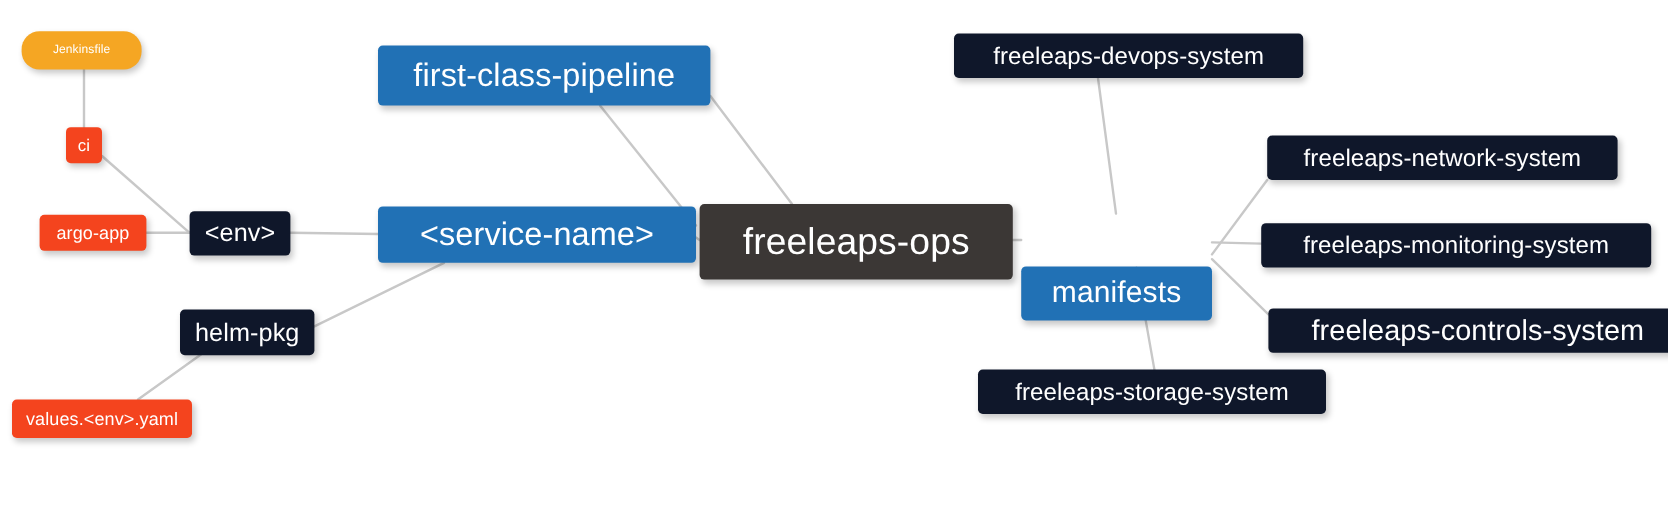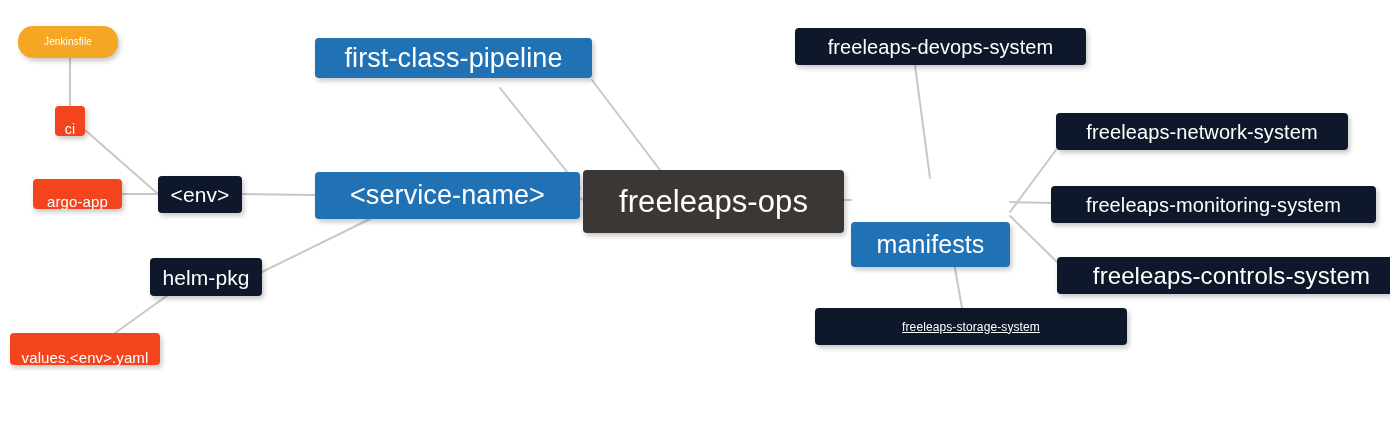--- a/index.html
+++ b/index.html
@@ -36,21 +36,21 @@
     border-radius: 4px;
     color: #ffffff;
     white-space: nowrap;
     line-height: 1;
     letter-spacing: 0.1px;
     box-shadow: 2px 3px 5px rgba(0,0,0,0.22);
     padding: 0 10px;
     text-rendering: optimizeLegibility;
   }
   .n-orange  { background: #f5a623; }
-  .n-red     { background: #f4441e; align-items: flex-end; }
+  .n-red     { background: #f4441e; }
   .n-green   { background: #0f172a; }
   .n-blue    { background: #2171b5; }
   .n-dark    { background: #3b3735; }
 </style>
 </head>
 <body>
 
 <div id="canvas">
   <svg id="edges" width="1390" height="421" viewBox="0 0 1390 421" aria-hidden="true">
       <line x1="70" y1="58" x2="70" y2="106" stroke="#c8c8c8" stroke-width="2" stroke-linecap="round"></line>
@@ -81,21 +81,21 @@
       </div>
       <div class="node n-green" style="left: 158px; top: 176px; width: 84px; height: 37px; font-size: 21px;">
         <span>&lt;env&gt;</span>
       </div>
       <div class="node n-green" style="left: 150px; top: 258px; width: 112px; height: 38px; font-size: 21px;">
         <span>helm-pkg</span>
       </div>
       <div class="node n-red" style="left: 10px; top: 333px; width: 150px; height: 32px; font-size: 15px;">
         <span>values.&lt;env&gt;.yaml</span>
       </div>
-      <div class="node n-blue" style="left: 315px; top: 38px; width: 277px; height: 40px; font-size: 27px;">
+      <div class="node n-blue" style="left: 315px; top: 38px; width: 277px; height: 50px; font-size: 27px;">
         <span>first-class-pipeline</span>
       </div>
       <div class="node n-blue" style="left: 315px; top: 172px; width: 265px; height: 47px; font-size: 27px;">
         <span>&lt;service-name&gt;</span>
       </div>
       <div class="node n-dark" style="left: 583px; top: 170px; width: 261px; height: 63px; font-size: 31px;">
         <span>freeleaps-ops</span>
       </div>
       <div class="node n-blue" style="left: 851px; top: 178px; width: 159px; height: 45px; font-size: 25px; margin-top: 44px;">
         <span>manifests</span>
@@ -105,17 +105,17 @@
       </div>
       <div class="node n-green" style="left: 1056px; top: 113px; width: 292px; height: 37px; font-size: 20px;">
         <span>freeleaps-network-system</span>
       </div>
       <div class="node n-green" style="left: 1051px; top: 186px; width: 325px; height: 37px; font-size: 20px;">
         <span>freeleaps-monitoring-system</span>
       </div>
       <div class="node n-green" style="left: 1057px; top: 257px; width: 349px; height: 37px; font-size: 24px;">
         <span>freeleaps-controls-system</span>
       </div>
-      <div class="node n-green" style="left: 815px; top: 308px; width: 312px; height: 37px; font-size: 12px; text-decoration: underline;">
+      <div class="node n-green" style="left: 815px; top: 308px; width: 290px; height: 37px; font-size: 20px;">
         <span>freeleaps-storage-system</span>
       </div>
     </div>
 </div>
 
 </body></html>

